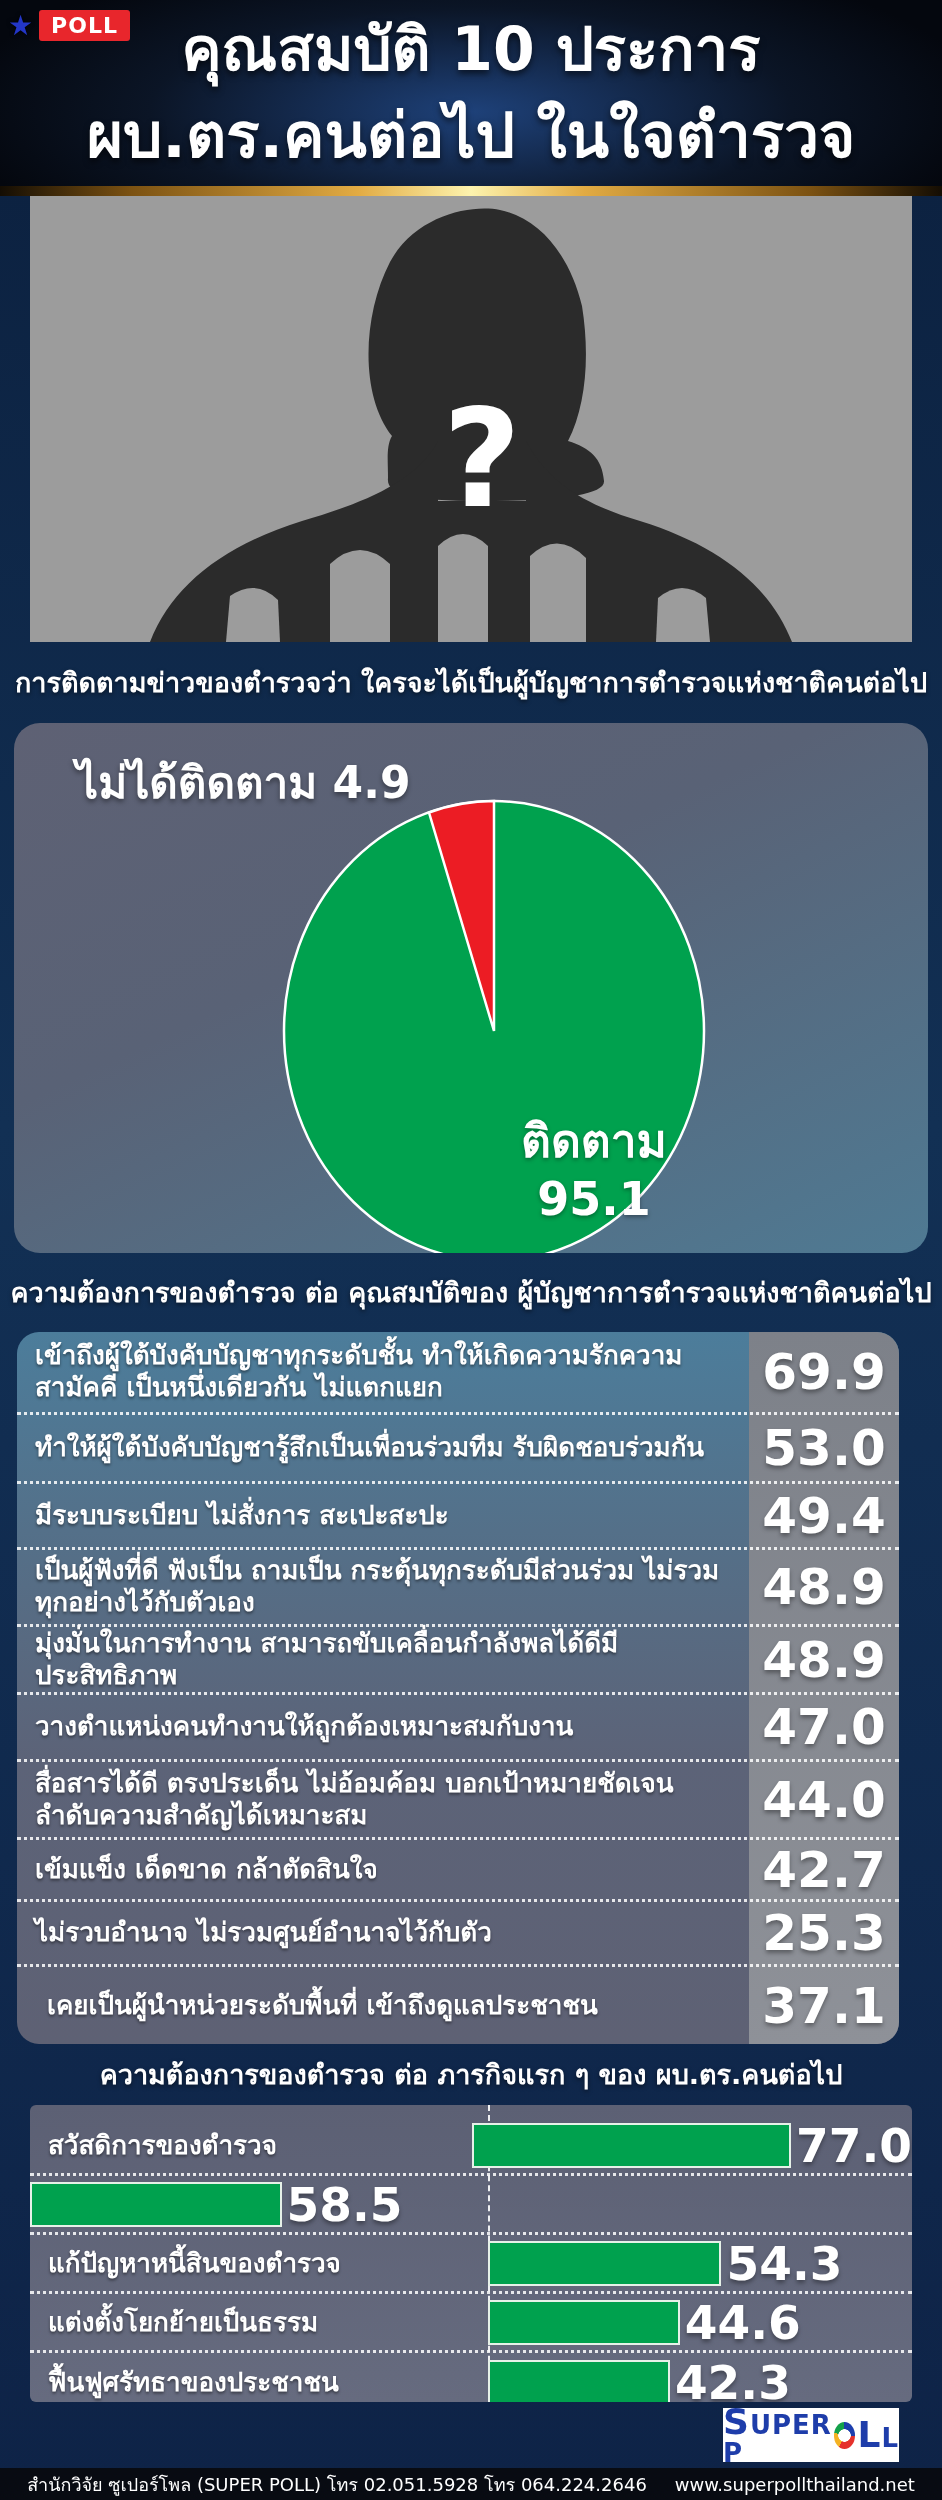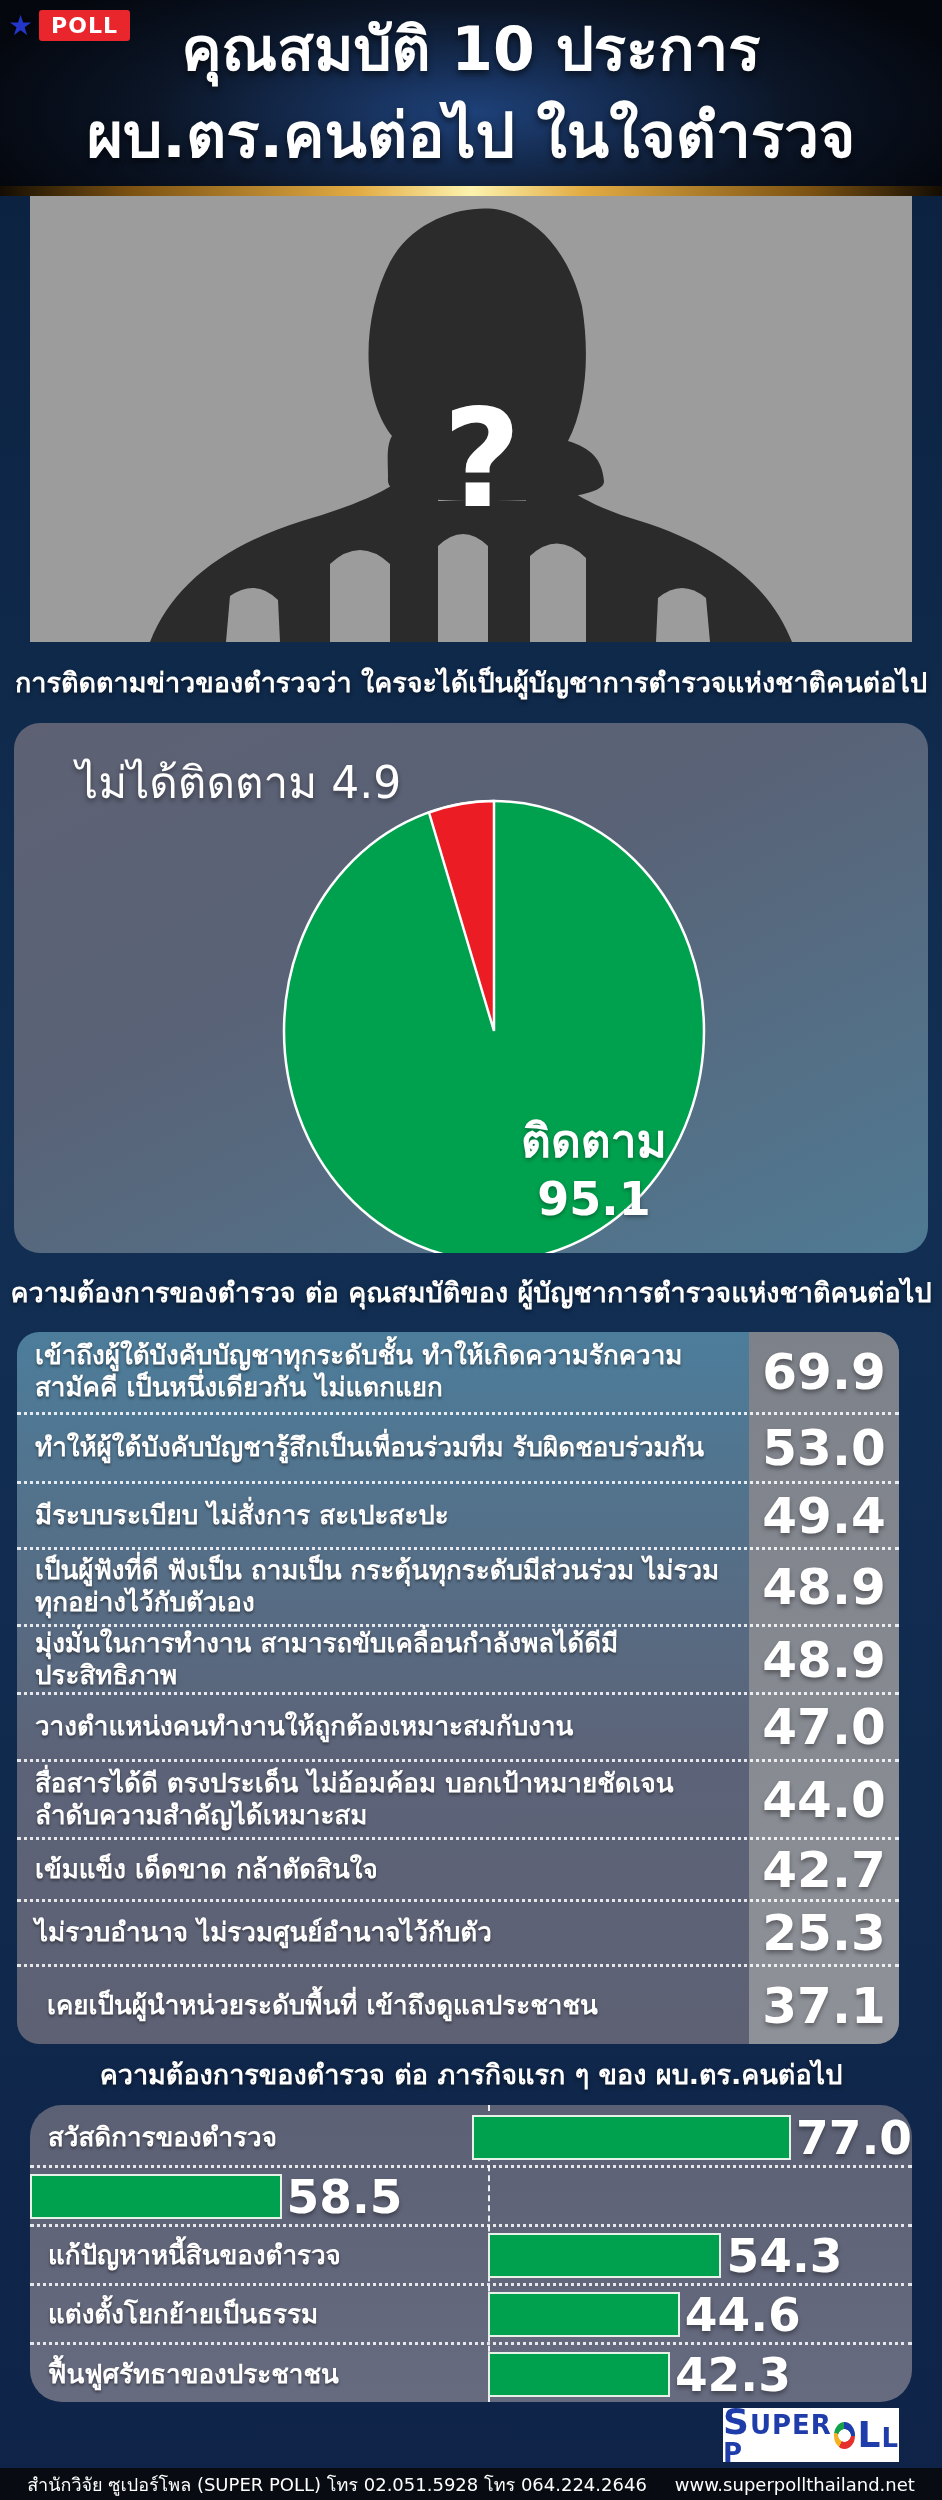--- a/index.html
+++ b/index.html
@@ -35,41 +35,41 @@
   .caption { display:flex; align-items:center; justify-content:center; text-align:center;
     font-weight:bold; font-size:27px; color:#fff; text-shadow:0 2px 4px rgba(0,0,0,.5); }
   .caption.c1 { height:81px; }
   .caption.c2 { height:79px; }
   .caption.c3 { height:61px; }
 
   
   .panel-pie { margin:0 14px; width:914px; height:530px; border-radius:26px; position:relative; overflow:hidden;
     background:linear-gradient(155deg,#5e6174 0%,#5a6478 40%,#527astealth 0, #507b93 100%);
     background:linear-gradient(155deg,#5e6174 0%,#596276 40%,#4f7a93 100%); }
-  .pie-toplabel { position:absolute; left:62px; top:24px; font-size:44px; font-weight:400;
+  .pie-toplabel { position:absolute; left:62px; top:24px; font-size:44px; font-weight:700;
     text-shadow:0 3px 5px rgba(0,0,0,.4); }
   .pie-svg { position:absolute; left:254px; top:60px; }
   .pie-inner-label { position:absolute; left:470px; top:390px; width:220px; text-align:center;
     font-size:46px; font-weight:800; line-height:1.25; text-shadow:0 2px 4px rgba(0,0,0,.35); }
 
   
   .panel-list { margin:0 17px; width:882px; height:712px; border-radius:22px; position:relative; overflow:hidden;
     background:linear-gradient(180deg,#4c7d9b 0%,#547089 28%,#5c6378 60%,#5e6174 100%); }
   .num-col-bg { position:absolute; top:0; right:0; bottom:0; width:150px;
     background:linear-gradient(180deg,#7d8189 0%,#8e9198 100%); }
   .lrow { position:relative; display:flex; align-items:center; border-bottom:3px dotted rgba(255,255,255,.85); }
   .lrow:last-child { border-bottom:none;padding-left:12px; }
   .ltext { flex:1; padding:0 14px 0 18px; font-size:26px; font-weight:bold; line-height:1.22;
     text-shadow:0 2px 3px rgba(0,0,0,.45); }
   .lnum { width:150px; text-align:center; font-size:50px; font-weight:800; line-height:1;
     text-shadow:0 3px 4px rgba(0,0,0,.35); }
 
   
-  .panel-bars { margin:0 30px; width:882px; height:297px; border-radius:32px; position:relative; overflow:hidden;
-    padding-top:4px; background:linear-gradient(180deg,#5c6074 0%,#666b7f 100%); }
+  .panel-bars { margin:0 30px; width:882px; height:297px; border-radius:6px; position:relative; overflow:hidden;
+    padding-top:12px; background:linear-gradient(180deg,#5c6074 0%,#666b7f 100%); }
   .baseline { position:absolute; left:458px; top:0; bottom:0; border-left:2px dashed rgba(255,255,255,.9); }
   .brow { position:relative; display:flex; align-items:center; height:59px;
     border-bottom:3px dotted rgba(255,255,255,.85); }
   .brow:last-child { border-bottom:none; }
   .blabel { width:458px; padding-left:18px; font-size:26px; font-weight:bold; line-height:1.1;
     text-shadow:0 2px 3px rgba(0,0,0,.45); }
   .bbar { height:45px; background:#00a14e; border:2px solid #e6f1e8; }
   .bnum { font-size:47px; font-weight:800; margin-left:5px; line-height:1;
     text-shadow:0 3px 4px rgba(0,0,0,.35); }
 

